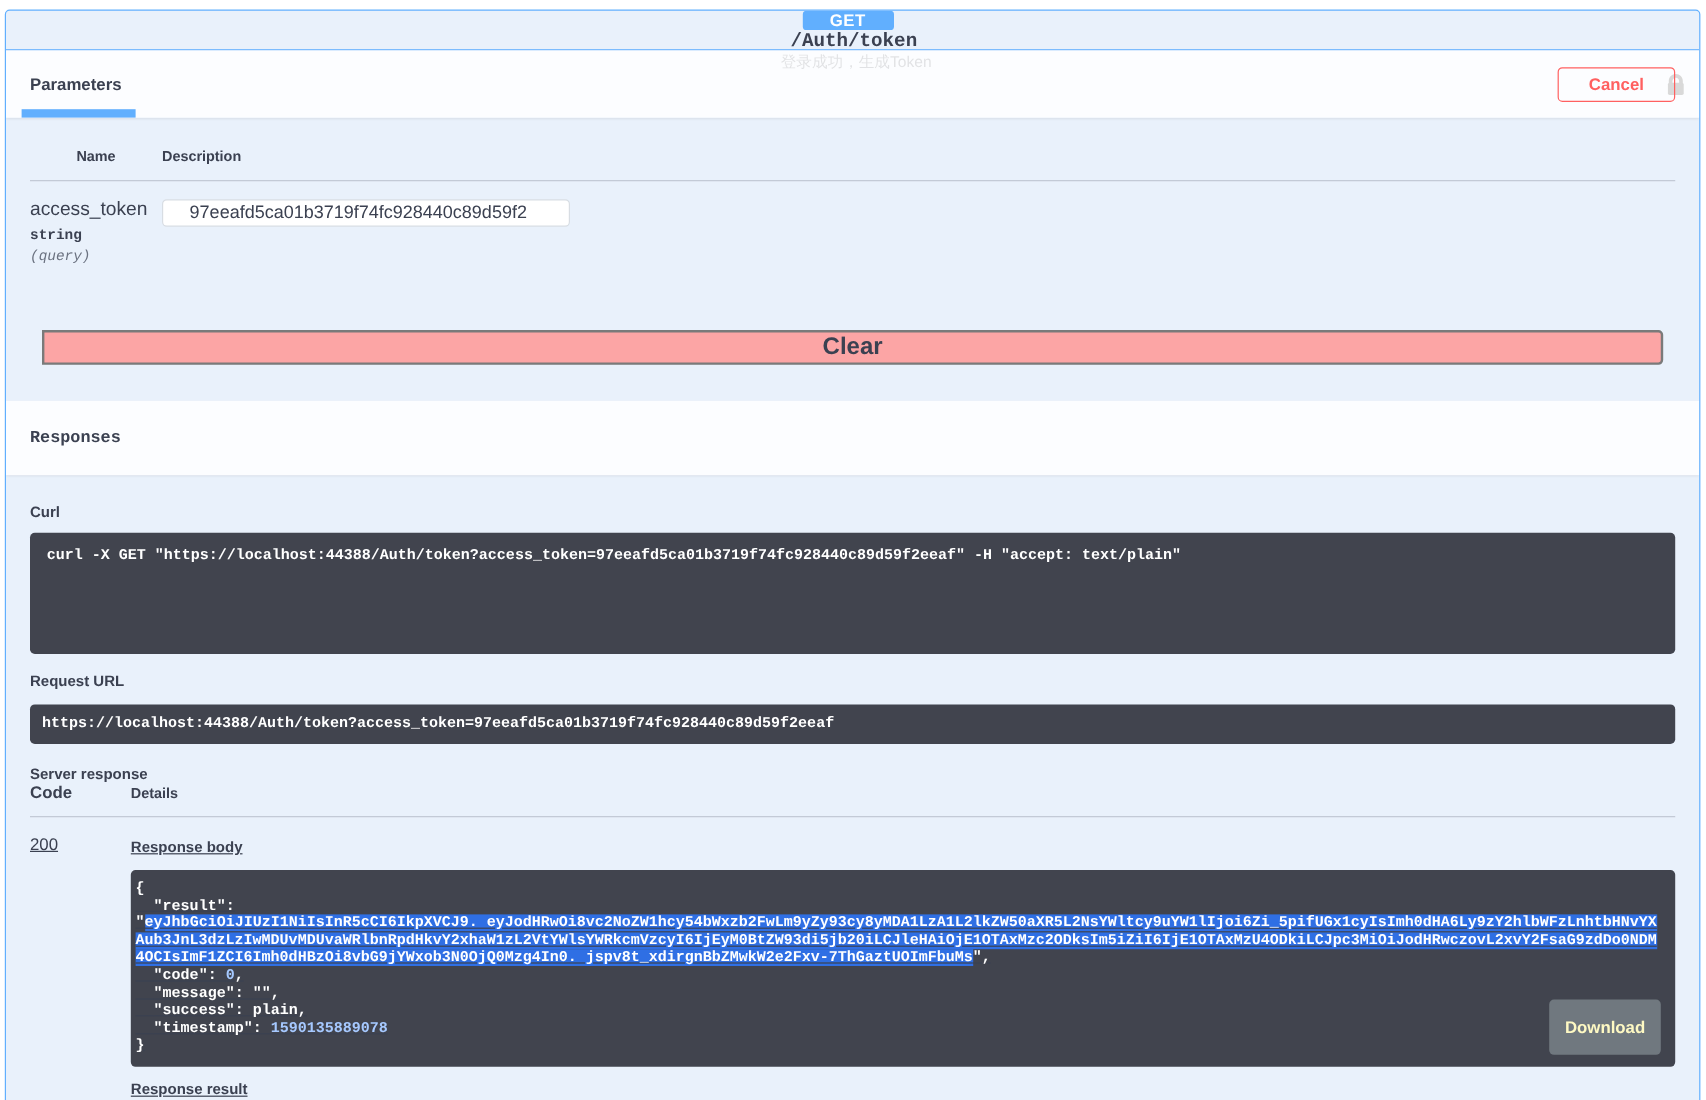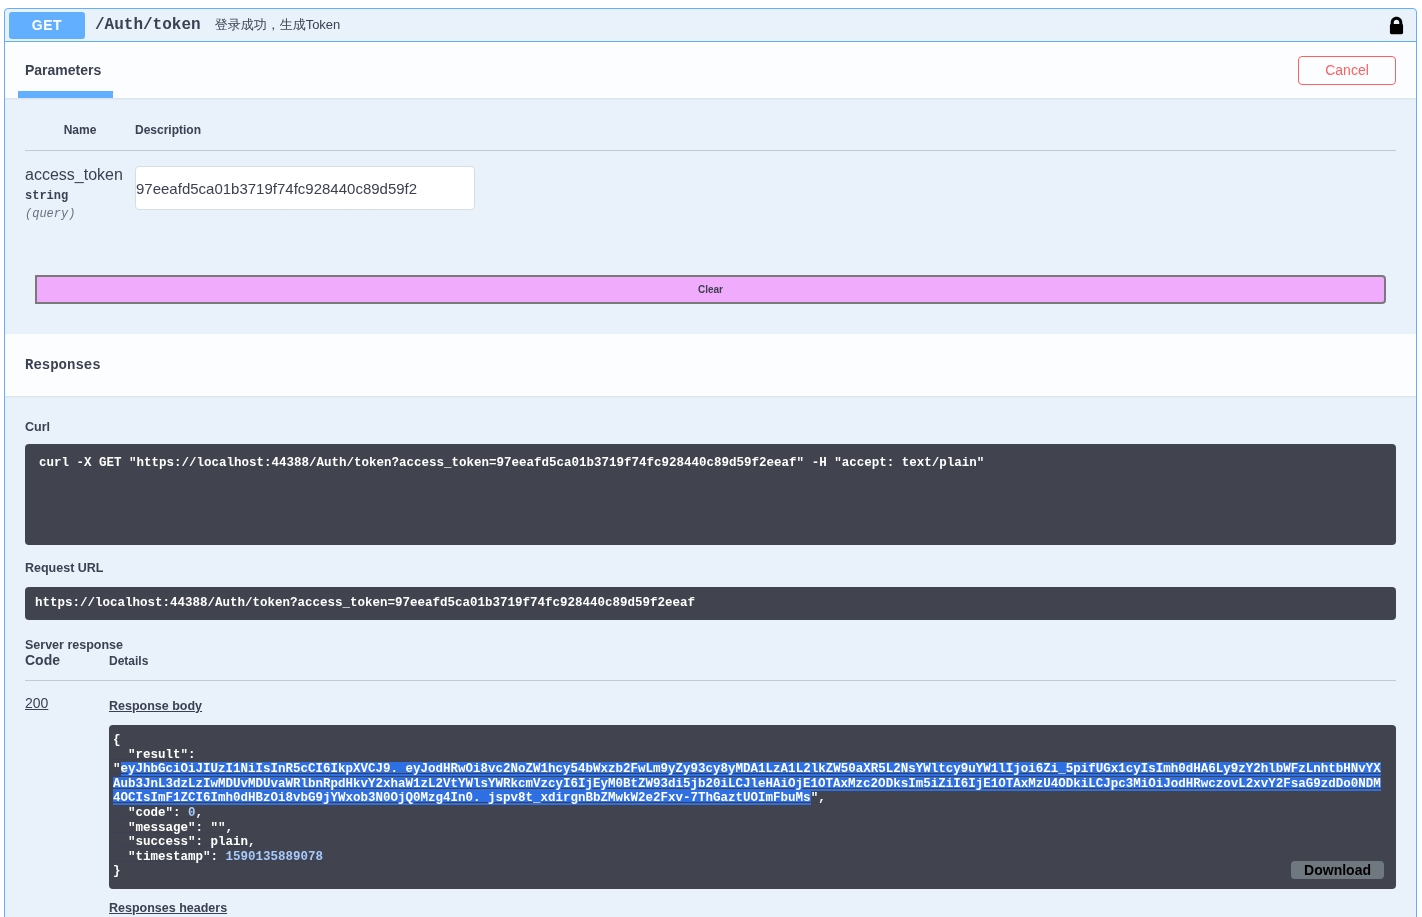--- a/index.html
+++ b/index.html
@@ -4,59 +4,59 @@
 <style>
   * { margin:0; padding:0; box-sizing:border-box; }
   html,body { width:1422px; height:917px; overflow:hidden; background:#fff;
               font-family:"Liberation Sans", sans-serif; color:#3b4151; }
   .page { position:relative; width:1422px; height:917px; }
   .opblock { position:absolute; left:4px; top:8px; width:1413px; height:960px;
              border:1px solid #61affe; border-radius:4px; background:#e9f1fb; overflow:hidden; }
 
   
   .summary { display:flex; align-items:center; height:33px; padding:0 12px 0 4px;
-             border-bottom:1px solid #61affe; cursor:pointer; }
+             border-bottom:1px solid #61affe; cursor:pointer;flex-direction:column; }
   .method { display:flex; align-items:center; justify-content:center; width:76px; height:27px;
             background:#61affe; border-radius:3px; color:#fff; font-weight:bold; font-size:14px;
             letter-spacing:.5px; }
   .path { margin-left:10px; font-family:"Liberation Mono", monospace; font-weight:bold;
           font-size:16px; color:#3b4151; }
   .desc { margin-left:14px; font-size:13px; color:#3b4151; }
   .lock { margin-left:auto; display:flex; align-items:center; cursor:pointer; }
 
   
   .section-header { position:relative; display:flex; align-items:center; height:56px;
                     padding:0 20px; background:rgba(255,255,255,.85);
                     box-shadow:0 1px 2px rgba(0,0,0,.08); }
   .section-title { font-size:14px; font-weight:bold; color:#3b4151; }
   .tab-underline { position:absolute; left:13px; bottom:0; width:95px; height:7px; background:#61affe; }
   .responses-header { height:62px;font-family:Liberation Mono, monospace; }
   .btn-cancel { margin-left:auto; width:98px; height:29px; background:transparent;
                 border:1px solid #ff6060; border-radius:4px; color:#ff6060;
-                font-weight:normal; font-size:14px; cursor:pointer; }
+                font-weight:bold; font-size:14px; cursor:pointer; }
 
   
   .params-body { padding:25px 20px 30px 20px; }
   .cols-header { display:flex; padding-bottom:13px; border-bottom:1px solid rgba(59,65,81,.22);
                  font-size:12px; font-weight:bold; }
   .col-name { width:110px;text-align:center; }
   .param-row { display:flex; padding-top:15px; }
   .param-meta { width:110px; }
   .param-name { font-size:16px; color:#3b4151; }
   .param-type { margin-top:5px; font-family:"Liberation Mono", monospace; font-weight:bold; font-size:12px; }
   .param-in { margin-top:4px; font-family:"Liberation Mono", monospace; font-style:italic;
               font-size:12px; color:#6b7280; }
-  .param-value input { width:340px; height:44px; border:1px solid #d8dde3; border-radius:4px;
-                       background:#fff; padding:0 0; font-size:15px; color:#3b4151;
+  .param-value input { width:340px; height:23px; border:1px solid #d8dde3; border-radius:4px;
+                       background:#fff; padding:0 22px; font-size:15px; color:#3b4151;
                        font-family:"Liberation Sans", sans-serif; }
   .execute-wrapper { display:flex; margin-top:54px; padding:0 10px; }
   .btn-execute { flex:1; height:29px; background:#4a90e2; border:2px solid #4a90e2;
                  border-radius:4px 0 0 4px; color:#fff; font-weight:bold; font-size:14px; cursor:pointer; }
-  .btn-clear { flex:1; height:29px; background:#f0abfc; border:2px solid #7a7a7a;
-               border-radius:0 4px 4px 0; color:#3b4151; font-weight:bold; font-size:10px; cursor:pointer; }
+  .btn-clear { flex:1; height:29px; background:#fca5a5; border:2px solid #7a7a7a;
+               border-radius:0 4px 4px 0; color:#3b4151; font-weight:bold; font-size:20px; cursor:pointer; }
 
   
   .responses-body { padding:18px 20px 0 20px; }
   .block-label { font-size:12.5px; font-weight:bold; color:#3b4151; }
   .curl-label { margin:6px 0 10px; }
   .code-box { background:#41444e; border-radius:4px; color:#fff;
               font-family:"Liberation Mono", monospace; font-weight:bold; font-size:12.5px;
               word-break:break-all; }
   .curl-box { height:101px; padding:12px 14px; }
   .url-label { margin:16px 0 12px; }
@@ -68,22 +68,22 @@
   .code-col { width:84px; font-size:14px; font-weight:bold; }
   .details-col { font-size:12px; font-weight:bold; }
   .resp-row { display:flex; padding-top:14px;text-decoration:underline; }
   .status { font-size:14px; font-weight:normal; }
   .details-cell { flex:1; }
   .body-label { margin:4px 0 12px; }
   .body-box { position:relative; margin-top:0; padding:8px 8px 10px 4px; line-height:14.6px; }
   .line { white-space:pre-wrap; }
   .hl { background:#2f6fe4; color:#fff; }
   .num { color:#a6c9ff; }
-  .btn-download { position:absolute; right:12px; bottom:10px; padding:1px 13px;
-                  background:#70787f; border:none; border-radius:4px; color:#000000;
+  .btn-download { position:absolute; right:12px; bottom:10px; padding:15px 13px;
+                  background:#70787f; border:none; border-radius:4px; color:#fef9c3;
                   font-weight:bold; font-size:14px; font-family:"Liberation Sans", sans-serif;
                   cursor:pointer; }
   .headers-label { margin-top:12px; }
 </style>
 </head>
 <body>
 
 <div class="page">
   <div class="opblock">
 
@@ -155,20 +155,20 @@
               <div class="line">{</div>
               <div class="line">  "result":</div>
               <div class="line"><span>"</span><span class="hl">eyJhbGciOiJIUzI1NiIsInR5cCI6IkpXVCJ9. eyJodHRwOi8vc2NoZW1hcy54bWxzb2FwLm9yZy93cy8yMDA1LzA1L2lkZW50aXR5L2NsYWltcy9uYW1lIjoi6Zi_5pifUGx1cyIsImh0dHA6Ly9zY2hlbWFzLnhtbHNvYXAub3JnL3dzLzIwMDUvMDUvaWRlbnRpdHkvY2xhaW1zL2VtYWlsYWRkcmVzcyI6IjEyM0BtZW93di5jb20iLCJleHAiOjE1OTAxMzc2ODksIm5iZiI6IjE1OTAxMzU4ODkiLCJpc3MiOiJodHRwczovL2xvY2FsaG9zdDo0NDM4OCIsImF1ZCI6Imh0dHBzOi8vbG9jYWxob3N0OjQ0Mzg4In0. jspv8t_xdirgnBbZMwkW2e2Fxv-7ThGaztUOImFbuMs</span><span>",</span></div>
               <div class="line"><span>  "code": </span><span class="num">0</span><span>,</span></div>
               <div class="line"><span>  "message": </span><span>""</span><span>,</span></div>
               <div class="line"><span>  "success": </span><span>plain</span><span>,</span></div>
               <div class="line"><span>  "timestamp": </span><span class="num">1590135889078</span><span></span></div>
               <div class="line">}</div>
               <button class="btn-download">Download</button>
             </div>
-            <div class="block-label headers-label">Responses headers</div>
+            <div class="block-label headers-label">Response result</div>
           </div>
         </div>
       </div>
     </div>
 
   </div>
 </div>
 
 </body></html>

